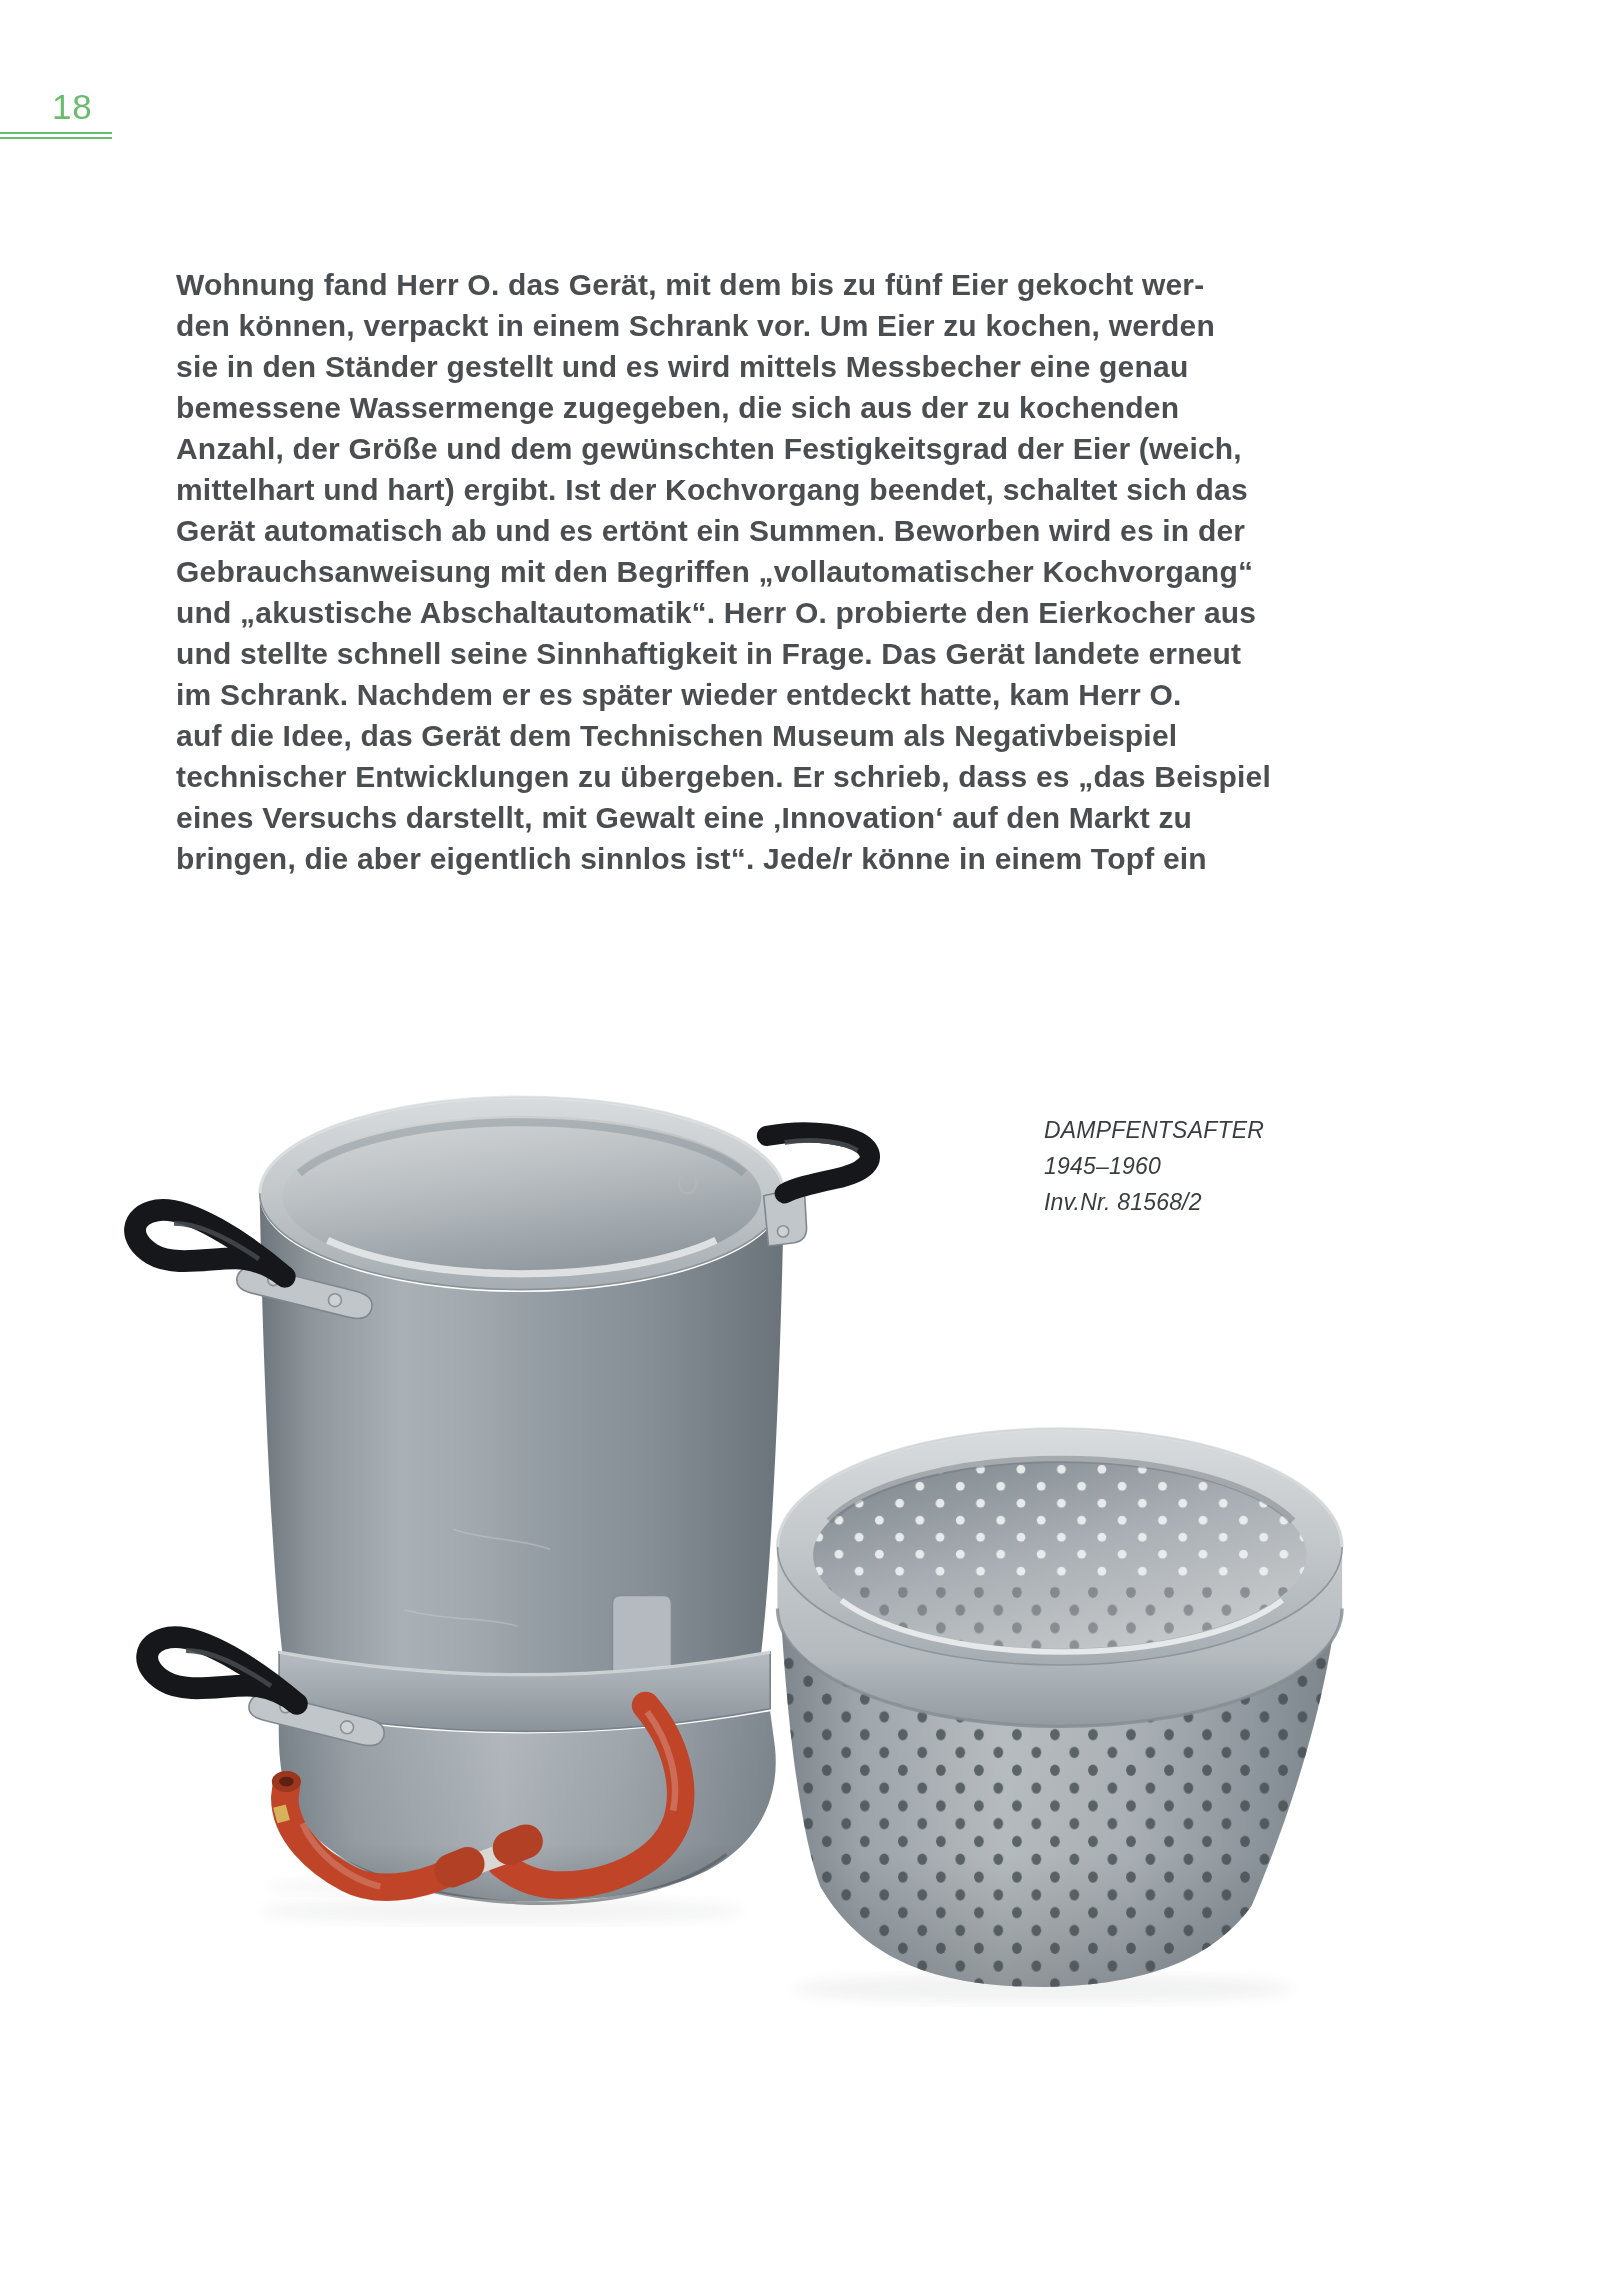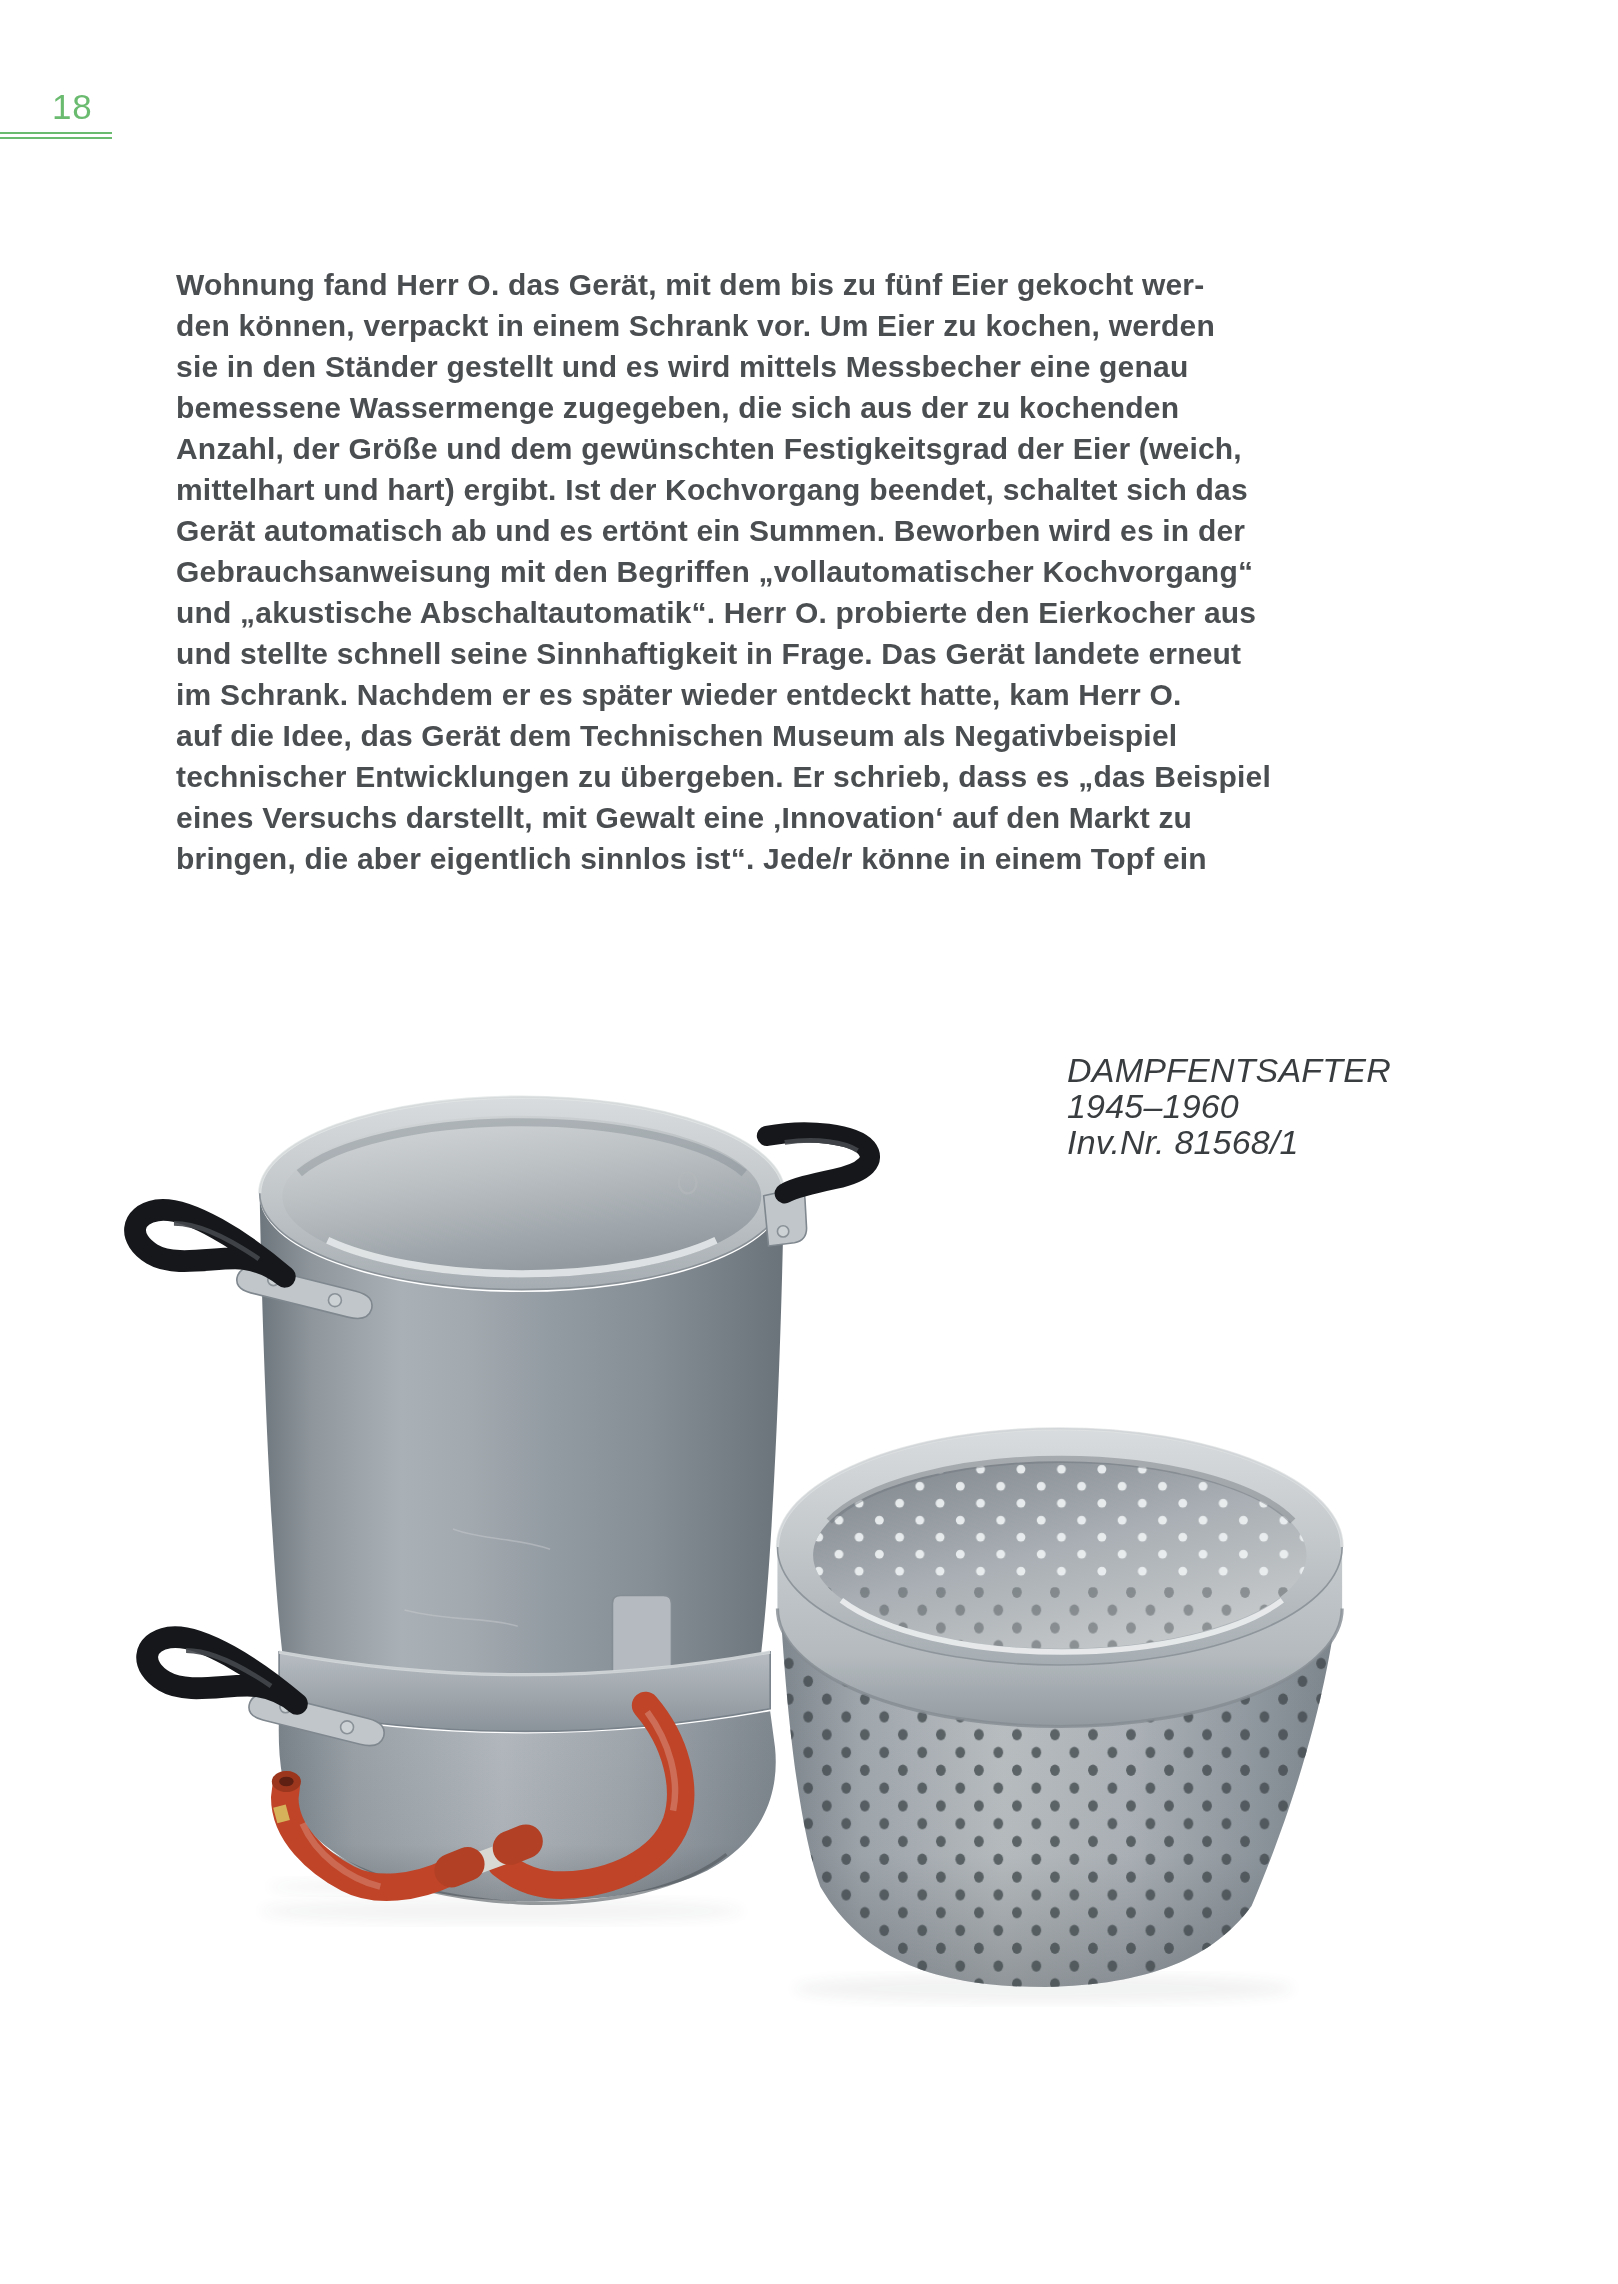--- a/index.html
+++ b/index.html
@@ -15,39 +15,39 @@
     position:absolute;left:0;top:132px;width:112px;height:7.3px;box-sizing:border-box;
     border-top:2.4px solid #6abb70;border-bottom:2.4px solid #6abb70;
   }
   .article{
     position:absolute;left:176px;top:264px;width:1214px;
     font-size:30px;line-height:41px;font-weight:700;color:#4b4e51;
     letter-spacing:0.2px;white-space:pre;
   }
   .article-line{height:41px;}
   .caption{
-    position:absolute;left:1044px;top:1052px;
-    font-style:italic;font-size:34px;line-height:36px;color:#3a3d3f;letter-spacing:0.2px;margin-left:23px;
+    position:absolute;left:1044px;top:1112px;
+    font-style:italic;font-size:23px;line-height:36px;color:#3a3d3f;letter-spacing:0.2px;
   }
   .photo-svg{position:absolute;left:0;top:0;width:1618px;height:2284px;}
 </style>
 </head>
 <body>
 
 <div class="page">
 
   <div class="page-number">18</div>
   <div class="green-rule"></div>
 
   <div class="article"><div class="article-line">Wohnung fand Herr O. das Gerät, mit dem bis zu fünf Eier gekocht wer-</div><div class="article-line">den können, verpackt in einem Schrank vor. Um Eier zu kochen, werden</div><div class="article-line">sie in den Ständer gestellt und es wird mittels Messbecher eine genau</div><div class="article-line">bemessene Wassermenge zugegeben, die sich aus der zu kochenden</div><div class="article-line">Anzahl, der Größe und dem gewünschten Festigkeitsgrad der Eier (weich,</div><div class="article-line">mittelhart und hart) ergibt. Ist der Kochvorgang beendet, schaltet sich das</div><div class="article-line">Gerät automatisch ab und es ertönt ein Summen. Beworben wird es in der</div><div class="article-line">Gebrauchsanweisung mit den Begriffen „vollautomatischer Kochvorgang“</div><div class="article-line">und „akustische Abschaltautomatik“. Herr O. probierte den Eierkocher aus</div><div class="article-line">und stellte schnell seine Sinnhaftigkeit in Frage. Das Gerät landete erneut</div><div class="article-line">im Schrank. Nachdem er es später wieder entdeckt hatte, kam Herr O.</div><div class="article-line">auf die Idee, das Gerät dem Technischen Museum als Negativbeispiel</div><div class="article-line">technischer Entwicklungen zu übergeben. Er schrieb, dass es „das Beispiel</div><div class="article-line">eines Versuchs darstellt, mit Gewalt eine ‚Innovation‘ auf den Markt zu</div><div class="article-line">bringen, die aber eigentlich sinnlos ist“. Jede/r könne in einem Topf ein</div></div>
 
   <div class="caption">
     <div>DAMPFENTSAFTER</div>
     <div>1945–1960</div>
-    <div>Inv.Nr. 81568/1</div>
+    <div>Inv.Nr. 81568/2</div>
   </div>
 
   <svg class="photo-svg" viewBox="0 0 2000 2823" xmlns="http://www.w3.org/2000/svg">
     <defs>
       <linearGradient id="gradBody" x1="0" y1="0" x2="1" y2="0">
         <stop offset="0" stop-color="#6e767d"></stop>
           <stop offset="0.1" stop-color="#8f979d"></stop>
         <stop offset="0.27" stop-color="#aab1b6"></stop>
           <stop offset="0.4" stop-color="#a2a9af"></stop>
         <stop offset="0.55" stop-color="#949ca3"></stop>

